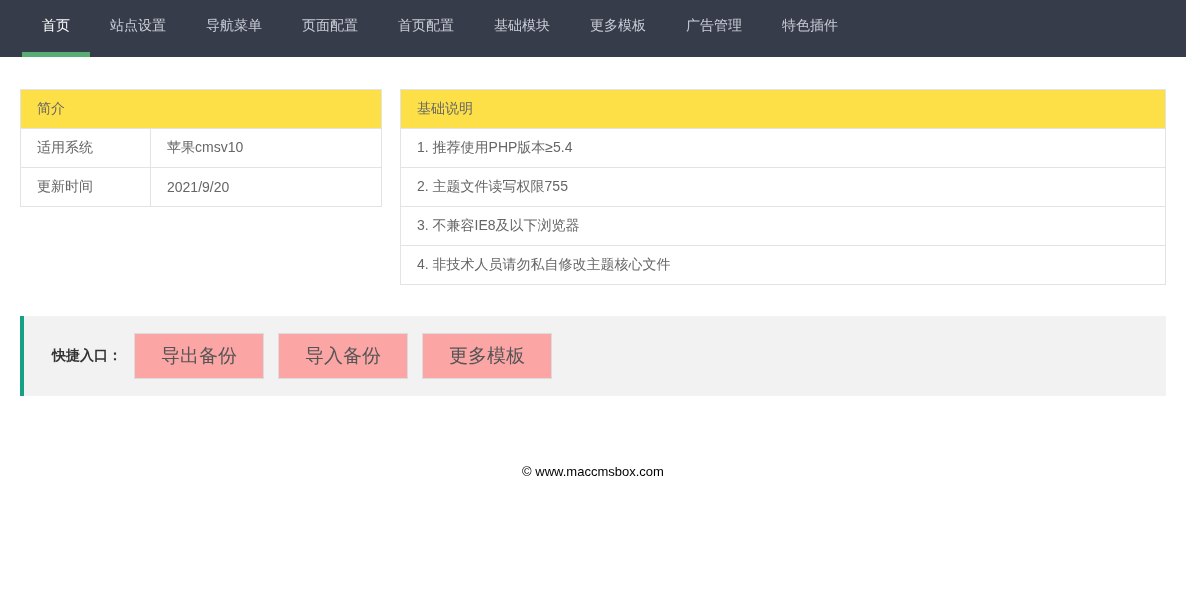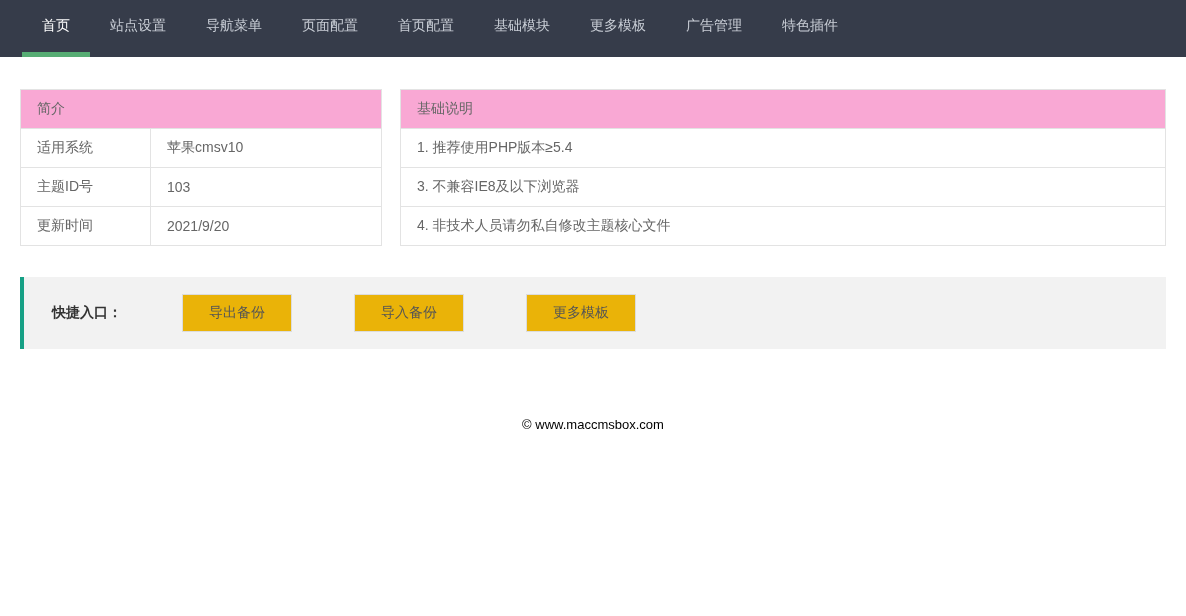--- a/index.html
+++ b/index.html
@@ -62,48 +62,47 @@
   table.panel th,
   table.panel td {
     border: 1px solid #e3e3e3;
     padding: 10px 16px;
     height: 39px;
     text-align: left;
     font-weight: normal;
     color: #666;
   }
   table.panel th {
-    background: #f9a8d4;
+    background: #fde047;
     color: #666;
   }
   .intro-table { width: 362px; }
   .intro-table td.row-label { width: 130px; }
   .notes-table { flex: 1; margin-left: 18px; }
 
   
   .quick {
     margin-top: 31px;
     background: #f2f2f2;
     border-left: 4px solid #16a085;
     padding: 17px 16px;
     display: flex;
     align-items: center;
-    gap: 48px;
   }
   .quick-label {
     font-weight: bold;
     color: #333;
     margin: 0 12px 0 12px;
     font-size: 14px;
   }
   .btn {
-    background: #eab308;
+    background: #fca5a5;
     border: 1px solid #dcdcdc;
     color: #555;
-    font-size: 14px;
+    font-size: 19px;
     padding: 9px 26px;
     margin-right: 14px;
     cursor: pointer;
     font-family: inherit;
   }
 
   
   .footer {
     text-align: center;
     margin-top: 68px;
@@ -137,39 +136,38 @@
         <tr>
           <th colspan="2">简介</th>
         </tr>
       </thead>
       <tbody>
         <tr>
           <td class="row-label">适用系统</td>
           <td>苹果cmsv10</td>
         </tr>
         <tr>
-          <td class="row-label">主题ID号</td>
-          <td>103</td>
-        </tr>
-        <tr>
           <td class="row-label">更新时间</td>
           <td>2021/9/20</td>
         </tr>
       </tbody>
     </table>
 
     <table class="panel notes-table">
       <thead>
         <tr>
           <th>基础说明</th>
         </tr>
       </thead>
       <tbody>
         <tr>
           <td>1. 推荐使用PHP版本≥5.4</td>
+        </tr>
+        <tr>
+          <td>2. 主题文件读写权限755</td>
         </tr>
         <tr>
           <td>3. 不兼容IE8及以下浏览器</td>
         </tr>
         <tr>
           <td>4. 非技术人员请勿私自修改主题核心文件</td>
         </tr>
       </tbody>
     </table>
 

